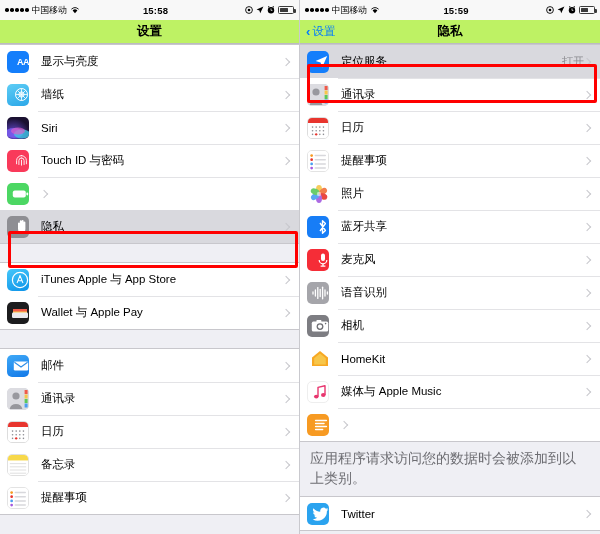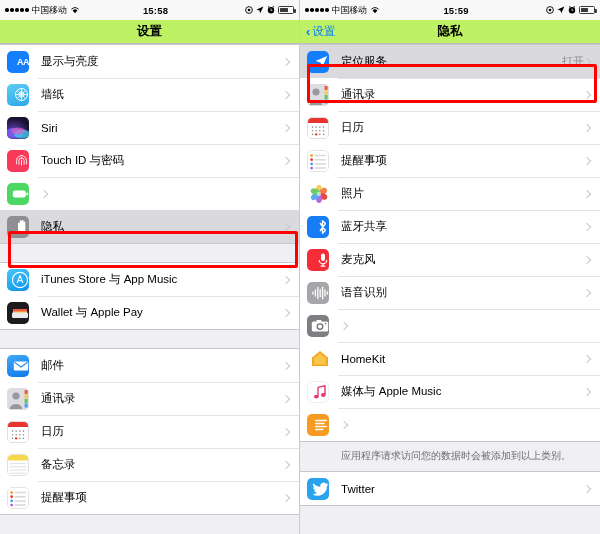--- a/index.html
+++ b/index.html
@@ -79,22 +79,22 @@
     display:flex; align-items:center; justify-content:flex-end;
     overflow:hidden; position:relative;
   }
   .label { font-size:11.5px; color:#000; flex:1; white-space:nowrap; }
   .value { font-size:11px; color:#8e8e93; }
   .chev-r {
     width:6px; height:6px; border-right:1.4px solid #c7c7cc; border-top:1.4px solid #c7c7cc;
     transform:rotate(45deg); flex:0 0 auto; margin-right:2px;
   }
   .footer-note {
-    font-size:10px; color:#6d6d72; line-height:1.4;
-    padding:7px 10px 8px 10px; background:#efeff4;margin-left:31px;
+    font-size:14px; color:#6d6d72; line-height:1.4;
+    padding:7px 10px 8px 10px; background:#efeff4;
   }
 
   
   .annot {
     position:absolute; border:3px solid #ff0000; border-radius:2px;
     pointer-events:none; z-index:20;
   }
 
   
   .ic svg, .ic span { display:block; }
@@ -242,21 +242,21 @@
       <div class="gap"></div>
 
       <div class="group">
         <div class="row">
           <span class="ic ic-itunes">
             <svg width="18" height="18" viewBox="0 0 18 18">
                 <circle cx="9" cy="9" r="7.6" fill="none" stroke="#fff" stroke-width="1.2"></circle>
                 <path d="M9 4.6 L6.2 11.6 M9 4.6 L11.8 11.6 M7 9.8 h4" stroke="#fff" stroke-width="1.1" fill="none" stroke-linecap="round"></path>
               </svg>
           </span>
-          <span class="label">iTunes Store 与 App Music</span>
+          <span class="label">iTunes Apple 与 App Store</span>
           <span class="chev-r"></span>
         </div>
         <div class="row">
           <span class="ic ic-wallet">
             <svg width="18" height="14" viewBox="0 0 18 14">
                 <rect x="2" y="3" width="14" height="3" fill="#f05a4a"></rect>
                 <rect x="2" y="5.5" width="14" height="3" fill="#f7c64a"></rect>
                 <rect x="2" y="8" width="14" height="3" fill="#5ac85a"></rect>
                 <rect x="1" y="6.5" width="16" height="5.5" rx="1.2" fill="#e9e9ee"></rect>
               </svg>
@@ -533,20 +533,21 @@
         <div class="row">
           <span class="ic ic-camera">
             <svg width="18" height="14" viewBox="0 0 18 14">
                 <rect x="0.8" y="2.6" width="16.4" height="10" rx="1.6" fill="#fff"></rect>
                 <rect x="5.4" y="1" width="5" height="2.4" rx="0.8" fill="#fff"></rect>
                 <circle cx="9" cy="7.6" r="3.4" fill="#6d6d72"></circle>
                 <circle cx="9" cy="7.6" r="2.1" fill="#fff"></circle>
                 <circle cx="14.6" cy="4.6" r="0.8" fill="#6d6d72"></circle>
               </svg>
           </span>
+          <span class="label">相机</span>
           <span class="chev-r"></span>
         </div>
 
 
         <div class="row">
           <span class="ic ic-homekit">
             <svg width="18" height="17" viewBox="0 0 18 17">
                 <path d="M9 1 L17 7.6 V16 H1 V7.6 Z" fill="#f7a823"></path>
                 <path d="M9 3.4 L14.8 8.2 V14.6 H3.2 V8.2 Z" fill="#f7c64a"></path>
               </svg>

